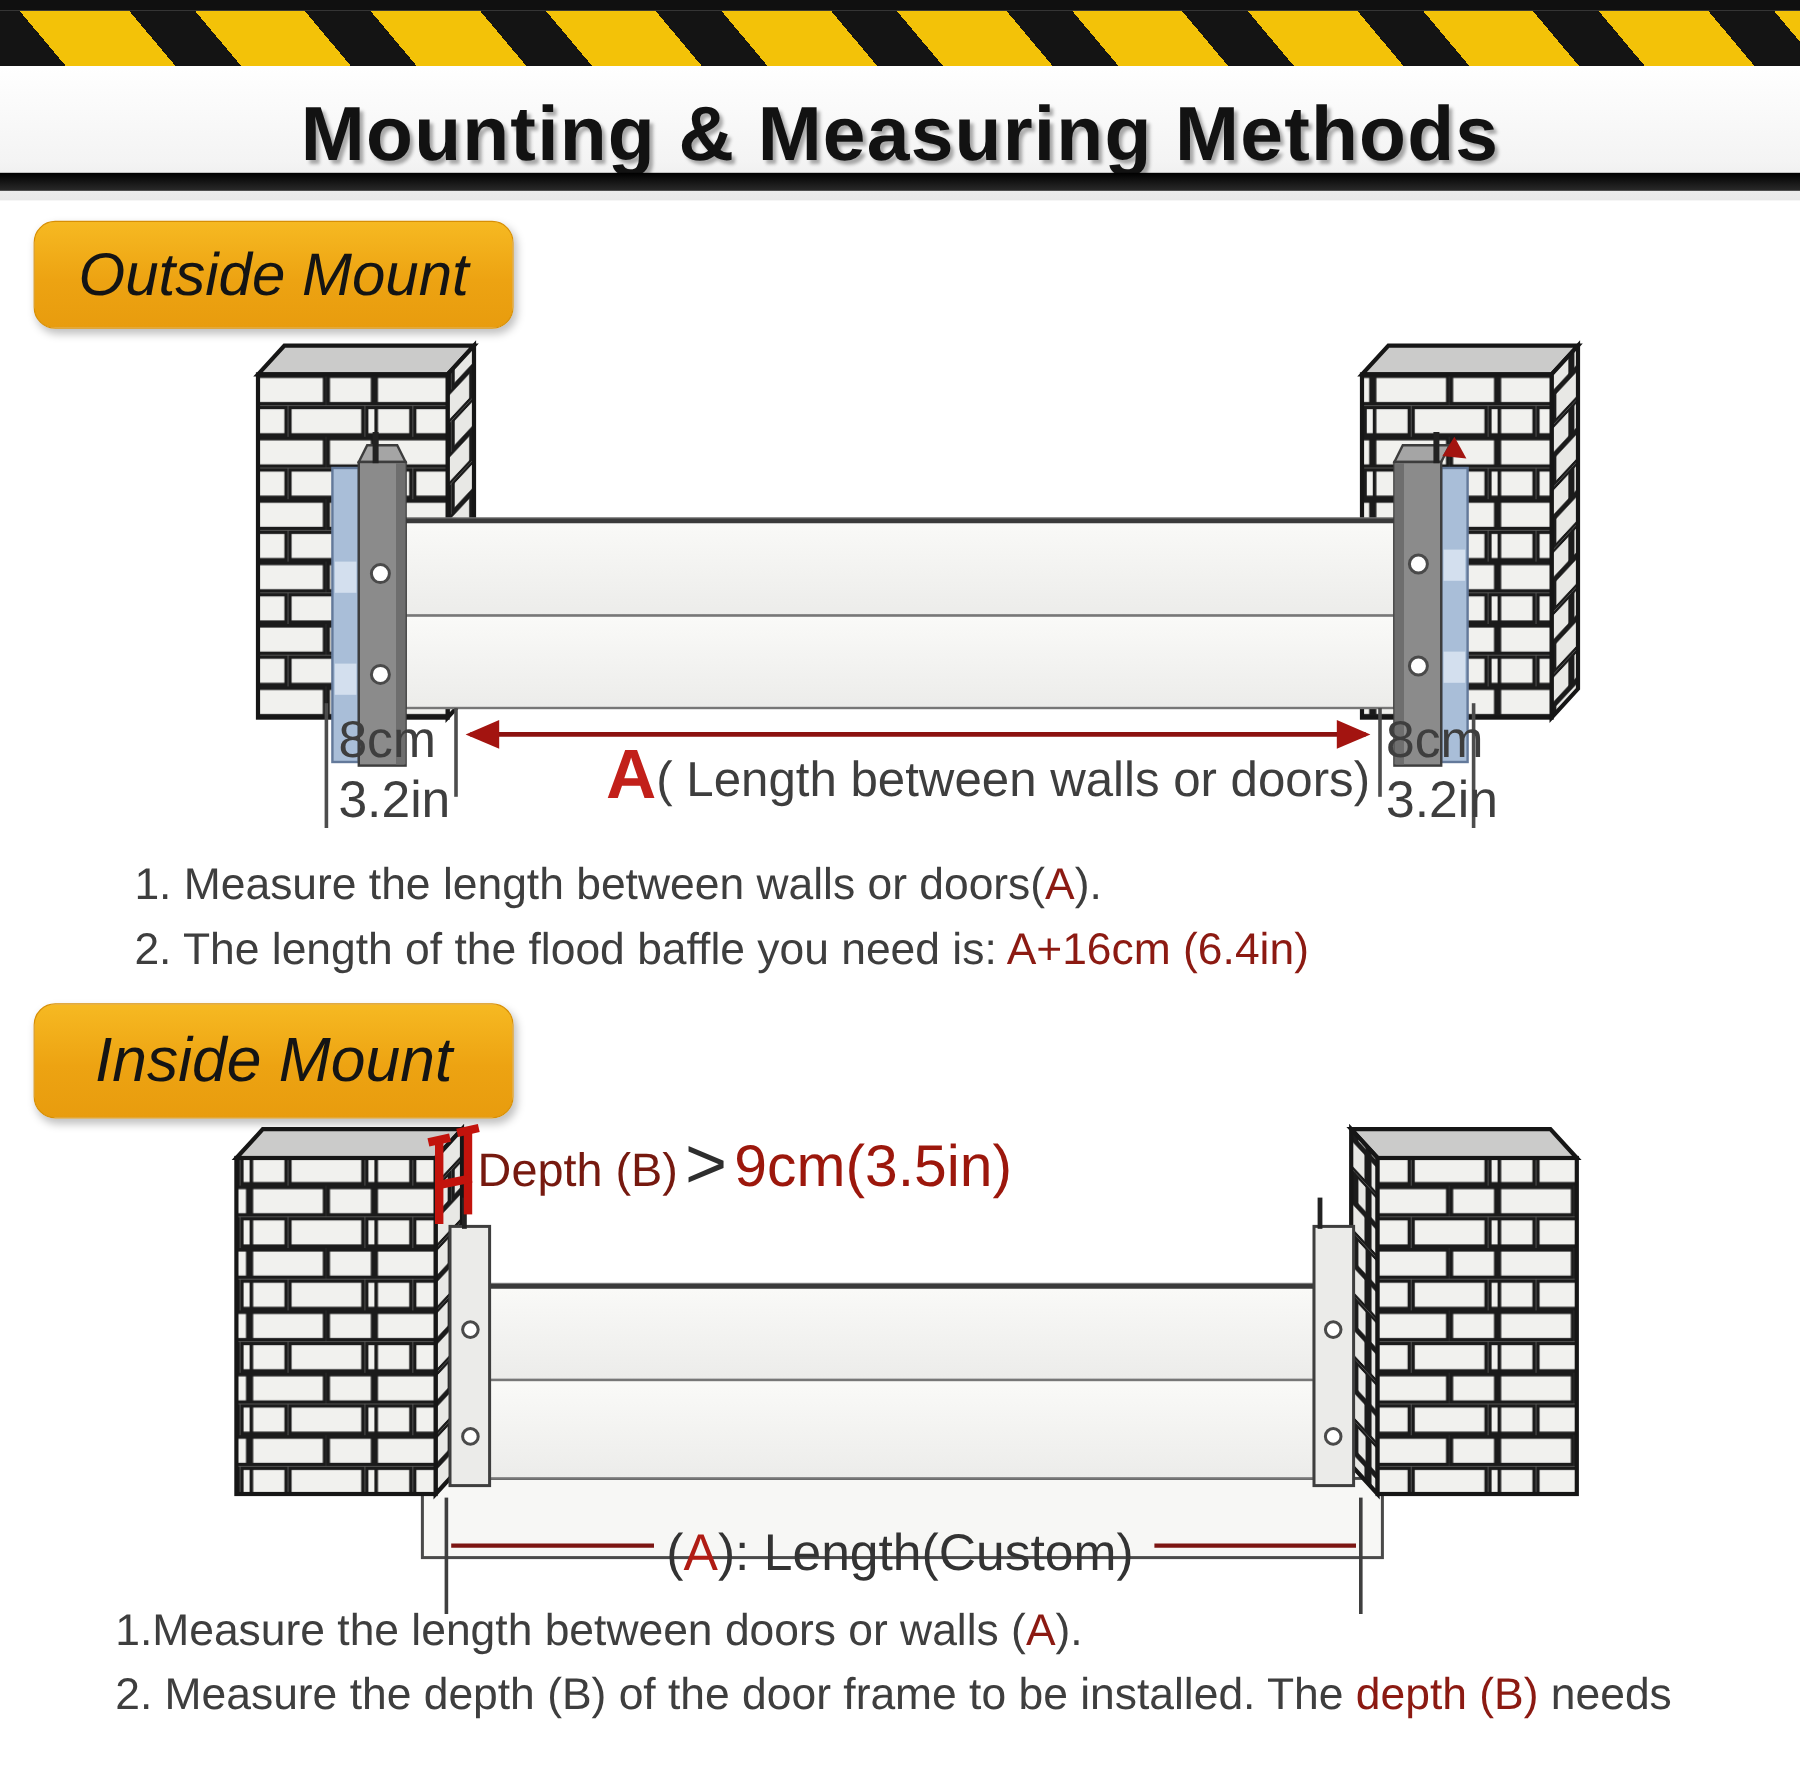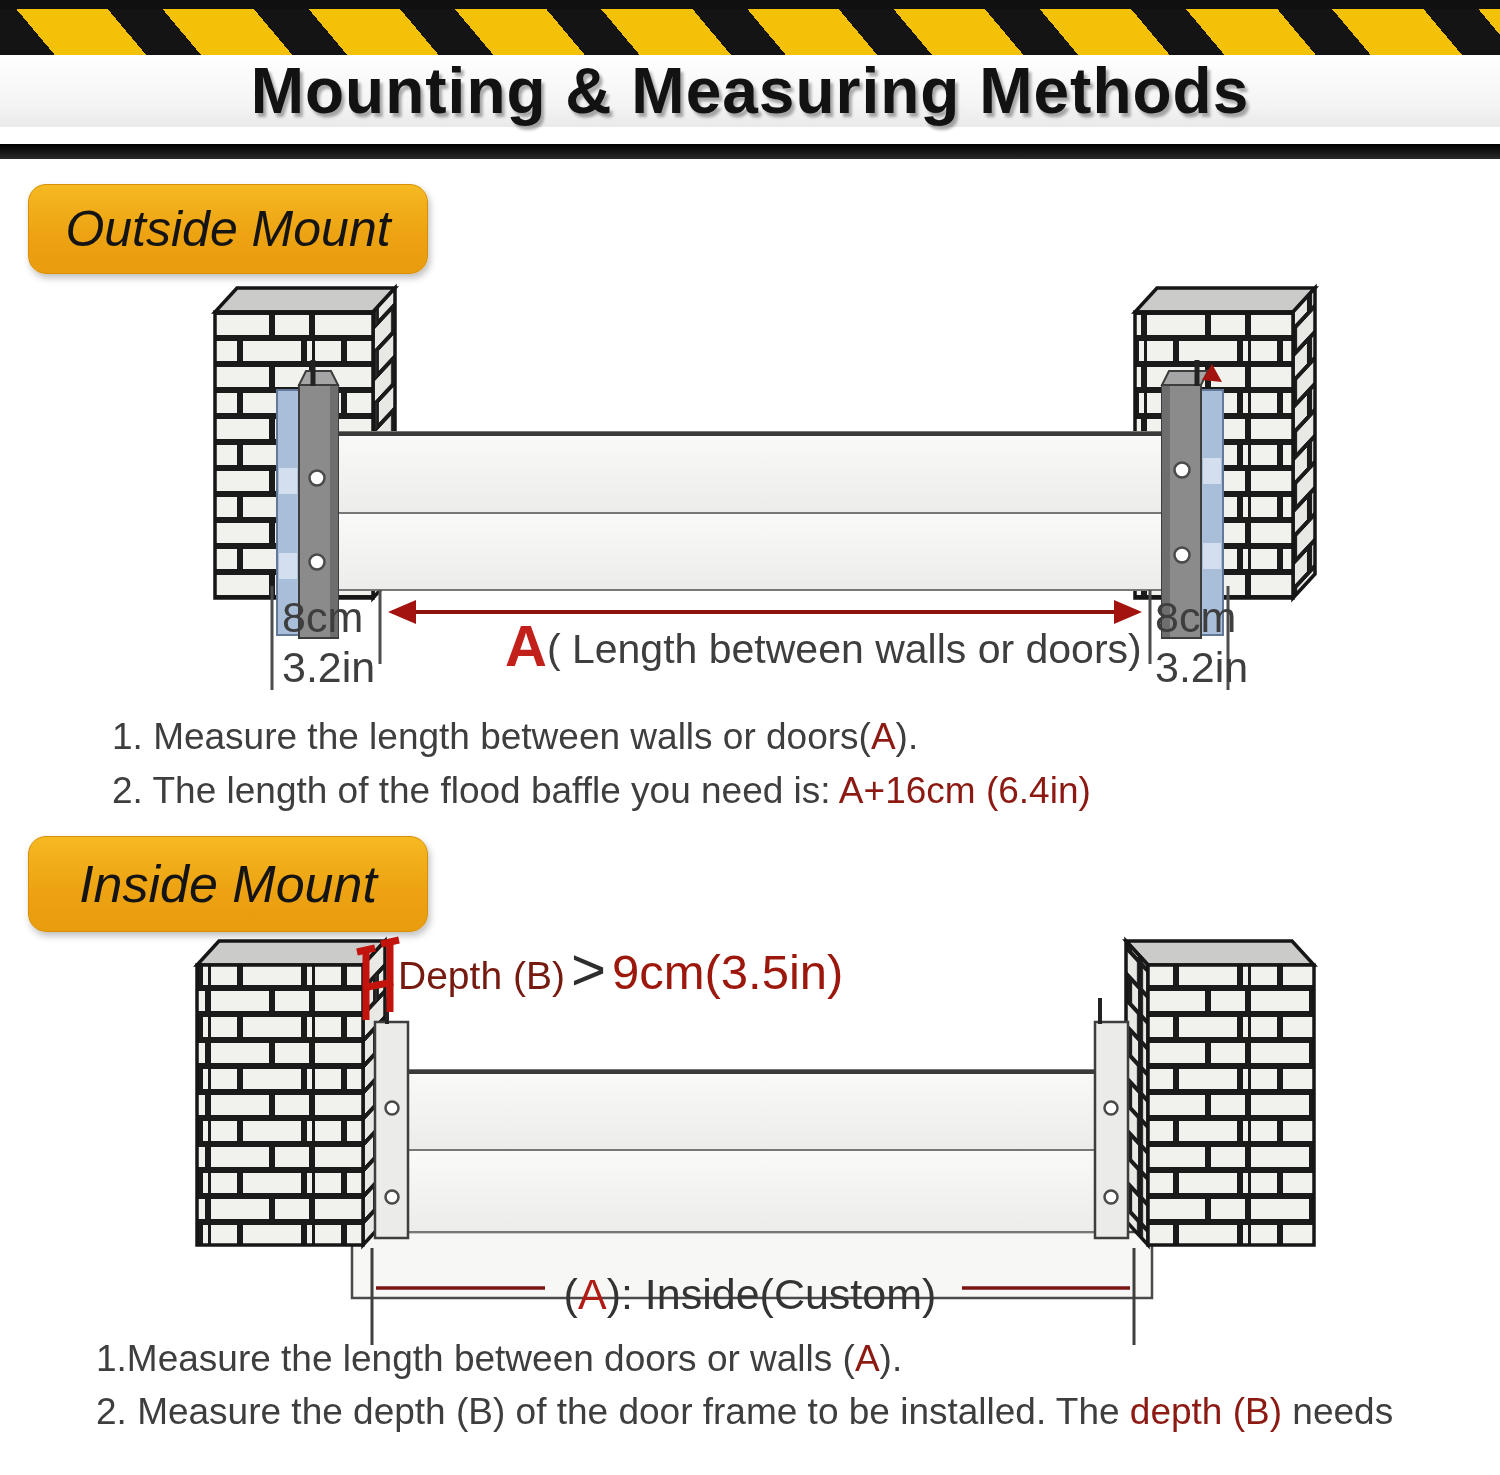--- a/index.html
+++ b/index.html
@@ -9,21 +9,21 @@
     font-family:"Liberation Sans", sans-serif;
     color:#3e3e3e;
   }
   
   .hazard{
     position:absolute; left:0; top:0; width:100%; height:46px;
     border-top:9px solid #101010;
     background:repeating-linear-gradient(50deg,#141414 0 42px,#f3c208 42px 112px);
   }
   .title-band{
-    position:absolute; left:0; top:55px; width:100%; height:72px;
+    position:absolute; left:0; top:55px; width:100%; height:112px;
     background:linear-gradient(180deg,#ffffff 0%,#f4f4f4 70%,#e9e9e9 100%);
     display:flex; align-items:center; justify-content:center;
   }
   .title-band h1{
     margin:0; font-size:64px; font-weight:700; color:#121212;
     letter-spacing:1px; text-shadow:3px 4px 3px rgba(0,0,0,0.32);
   }
   .black-bar{
     position:absolute; left:0; top:144px; width:100%; height:15px;
     background:linear-gradient(180deg,#000 0%,#2a2a2a 100%);
@@ -254,21 +254,21 @@
       <line x1="962" y1="1288" x2="1130" y2="1288" stroke="#7c1512" stroke-width="3.5"></line>
     </g>
   </svg>
 
   <div class="depth-label">
     <span class="pre">Depth (B) </span>
     <span class="gt">&gt;</span>
     <span class="val">9cm(3.5in)</span>
   </div>
   <div class="length-label">
-    <span>(</span><span class="red-a">A</span><span>): Inside(Custom)</span>
+    <span>(</span><span class="red-a">A</span><span>): Length(Custom)</span>
   </div>
 
   <div class="steps inside-steps-1">
     <p><span>1.Measure the length between doors or walls (</span><span class="red">A</span><span>).</span></p>
   </div>
   <div class="steps inside-steps-2">
     <p>
       <span>2. Measure the depth (B) of the door frame to be installed. The </span><span class="red">depth (B)</span><span> needs</span>
     </p>
   </div>

